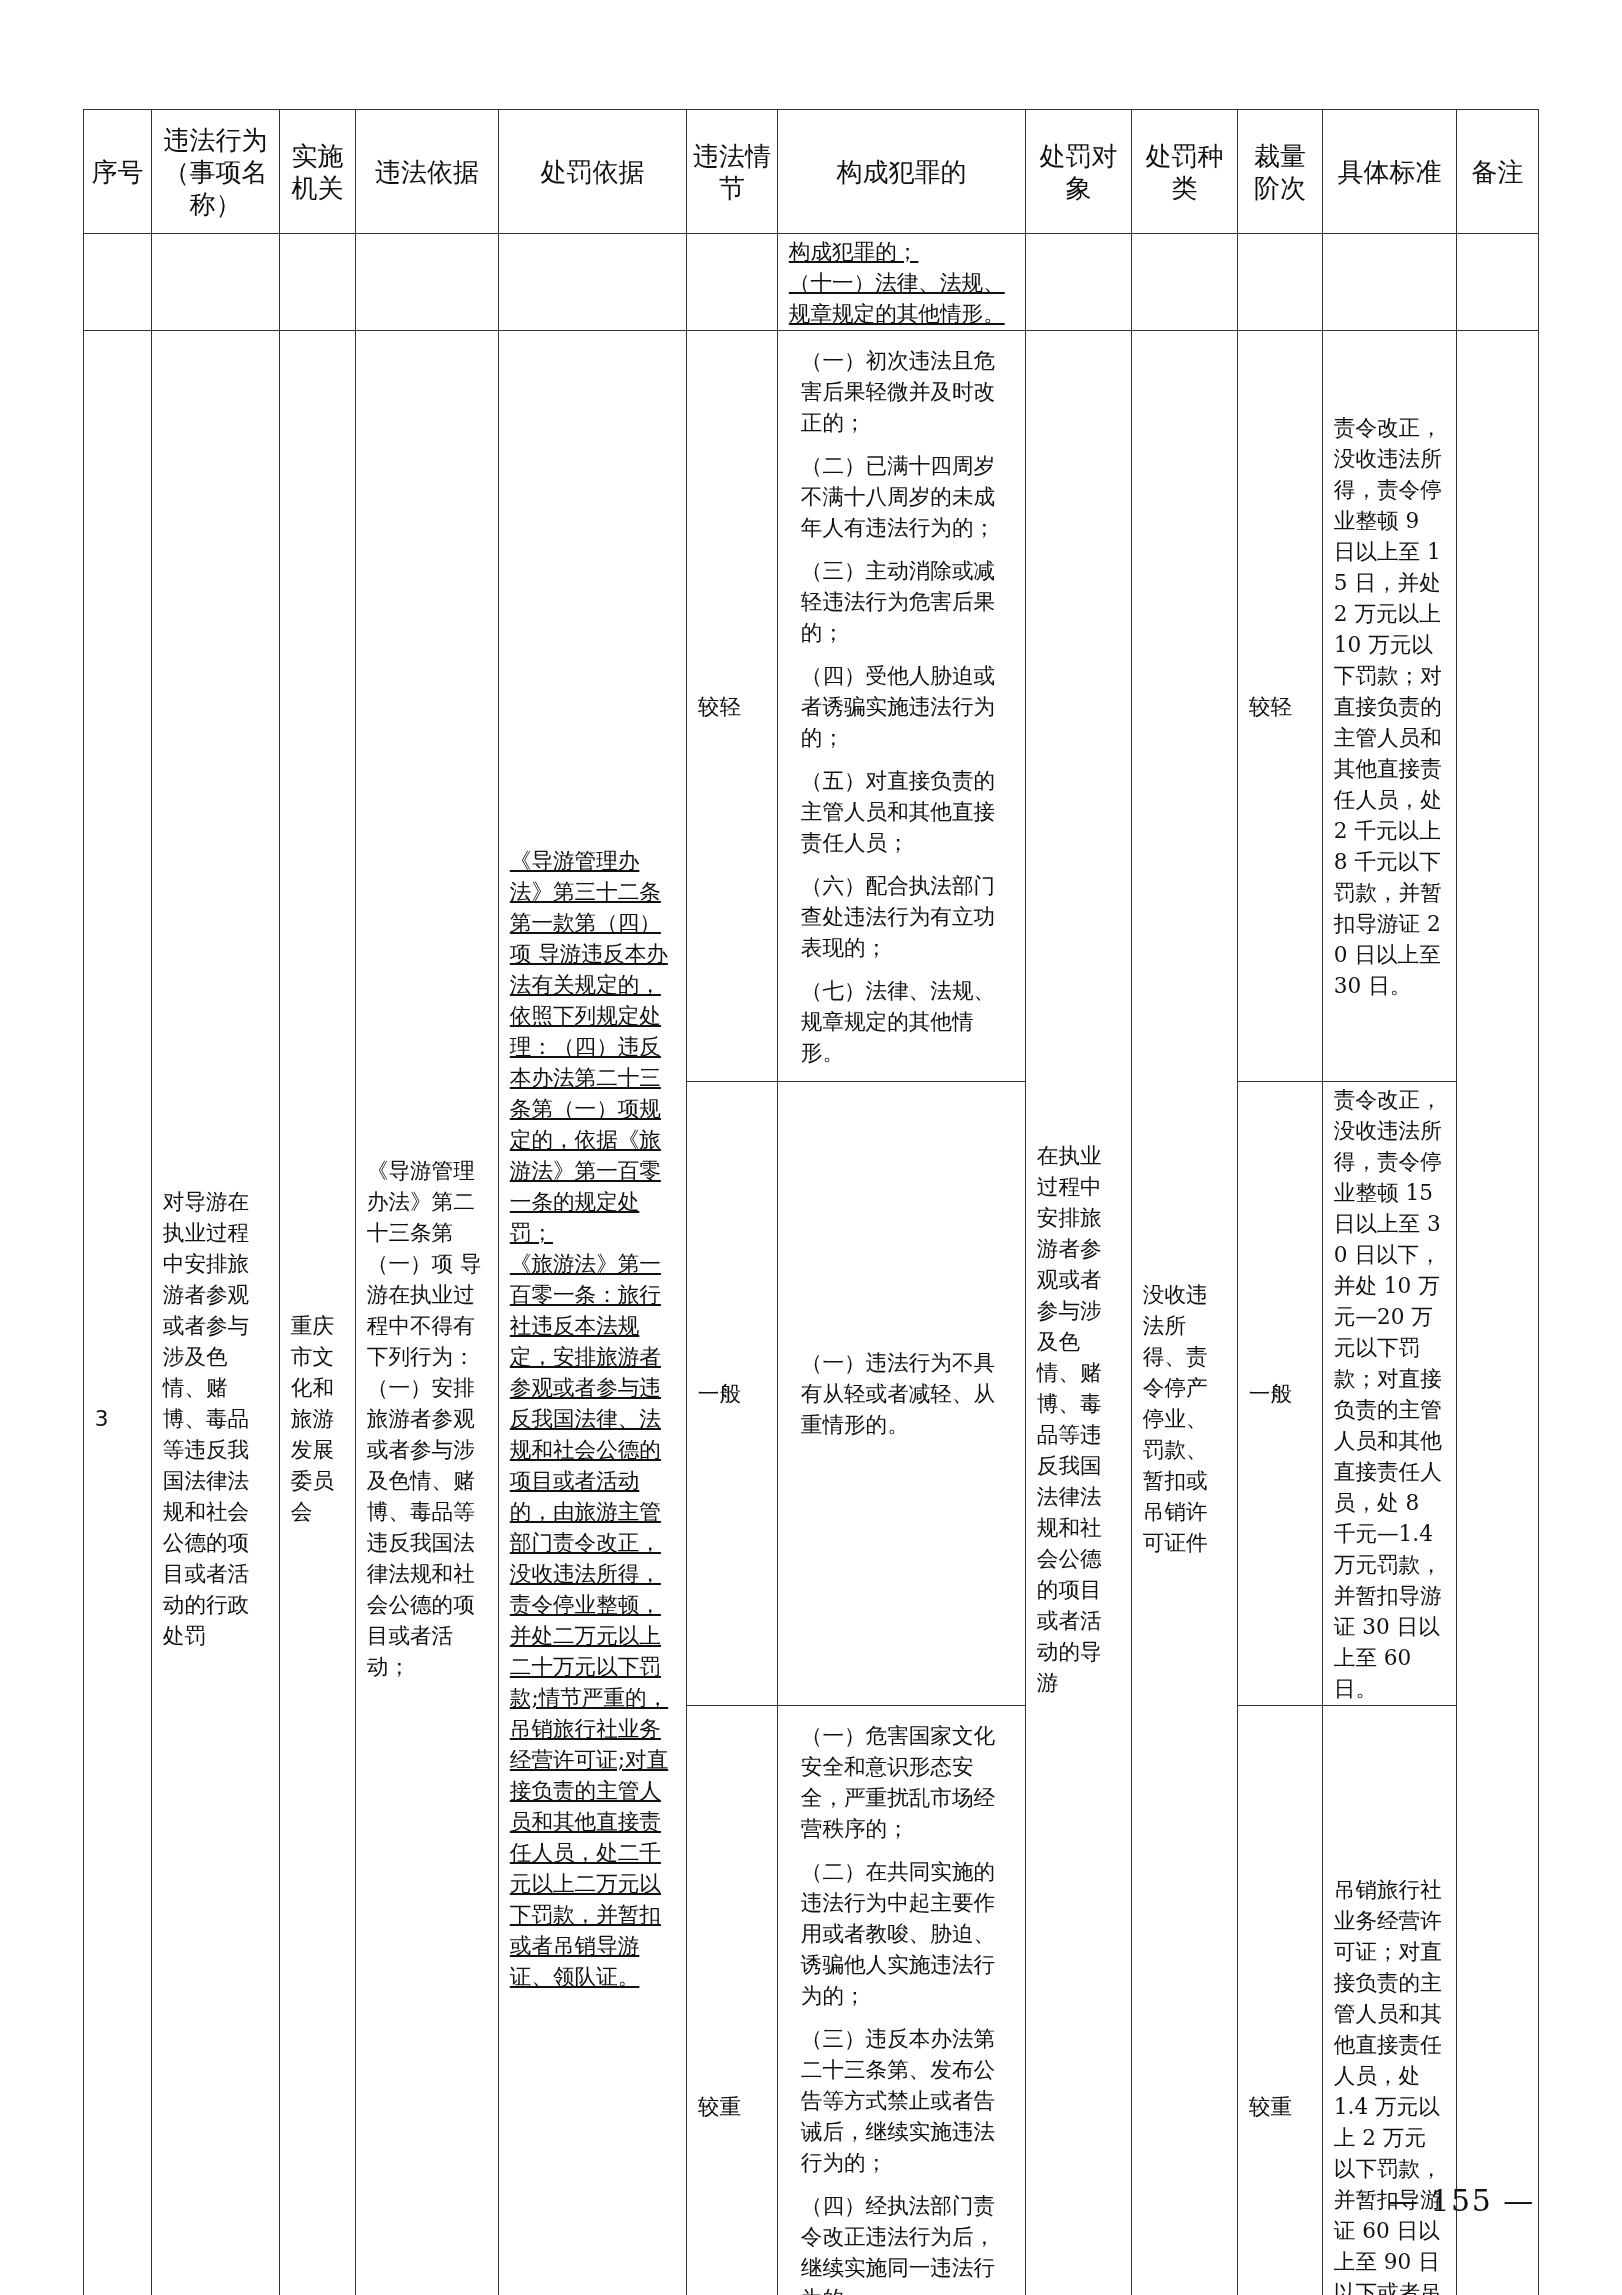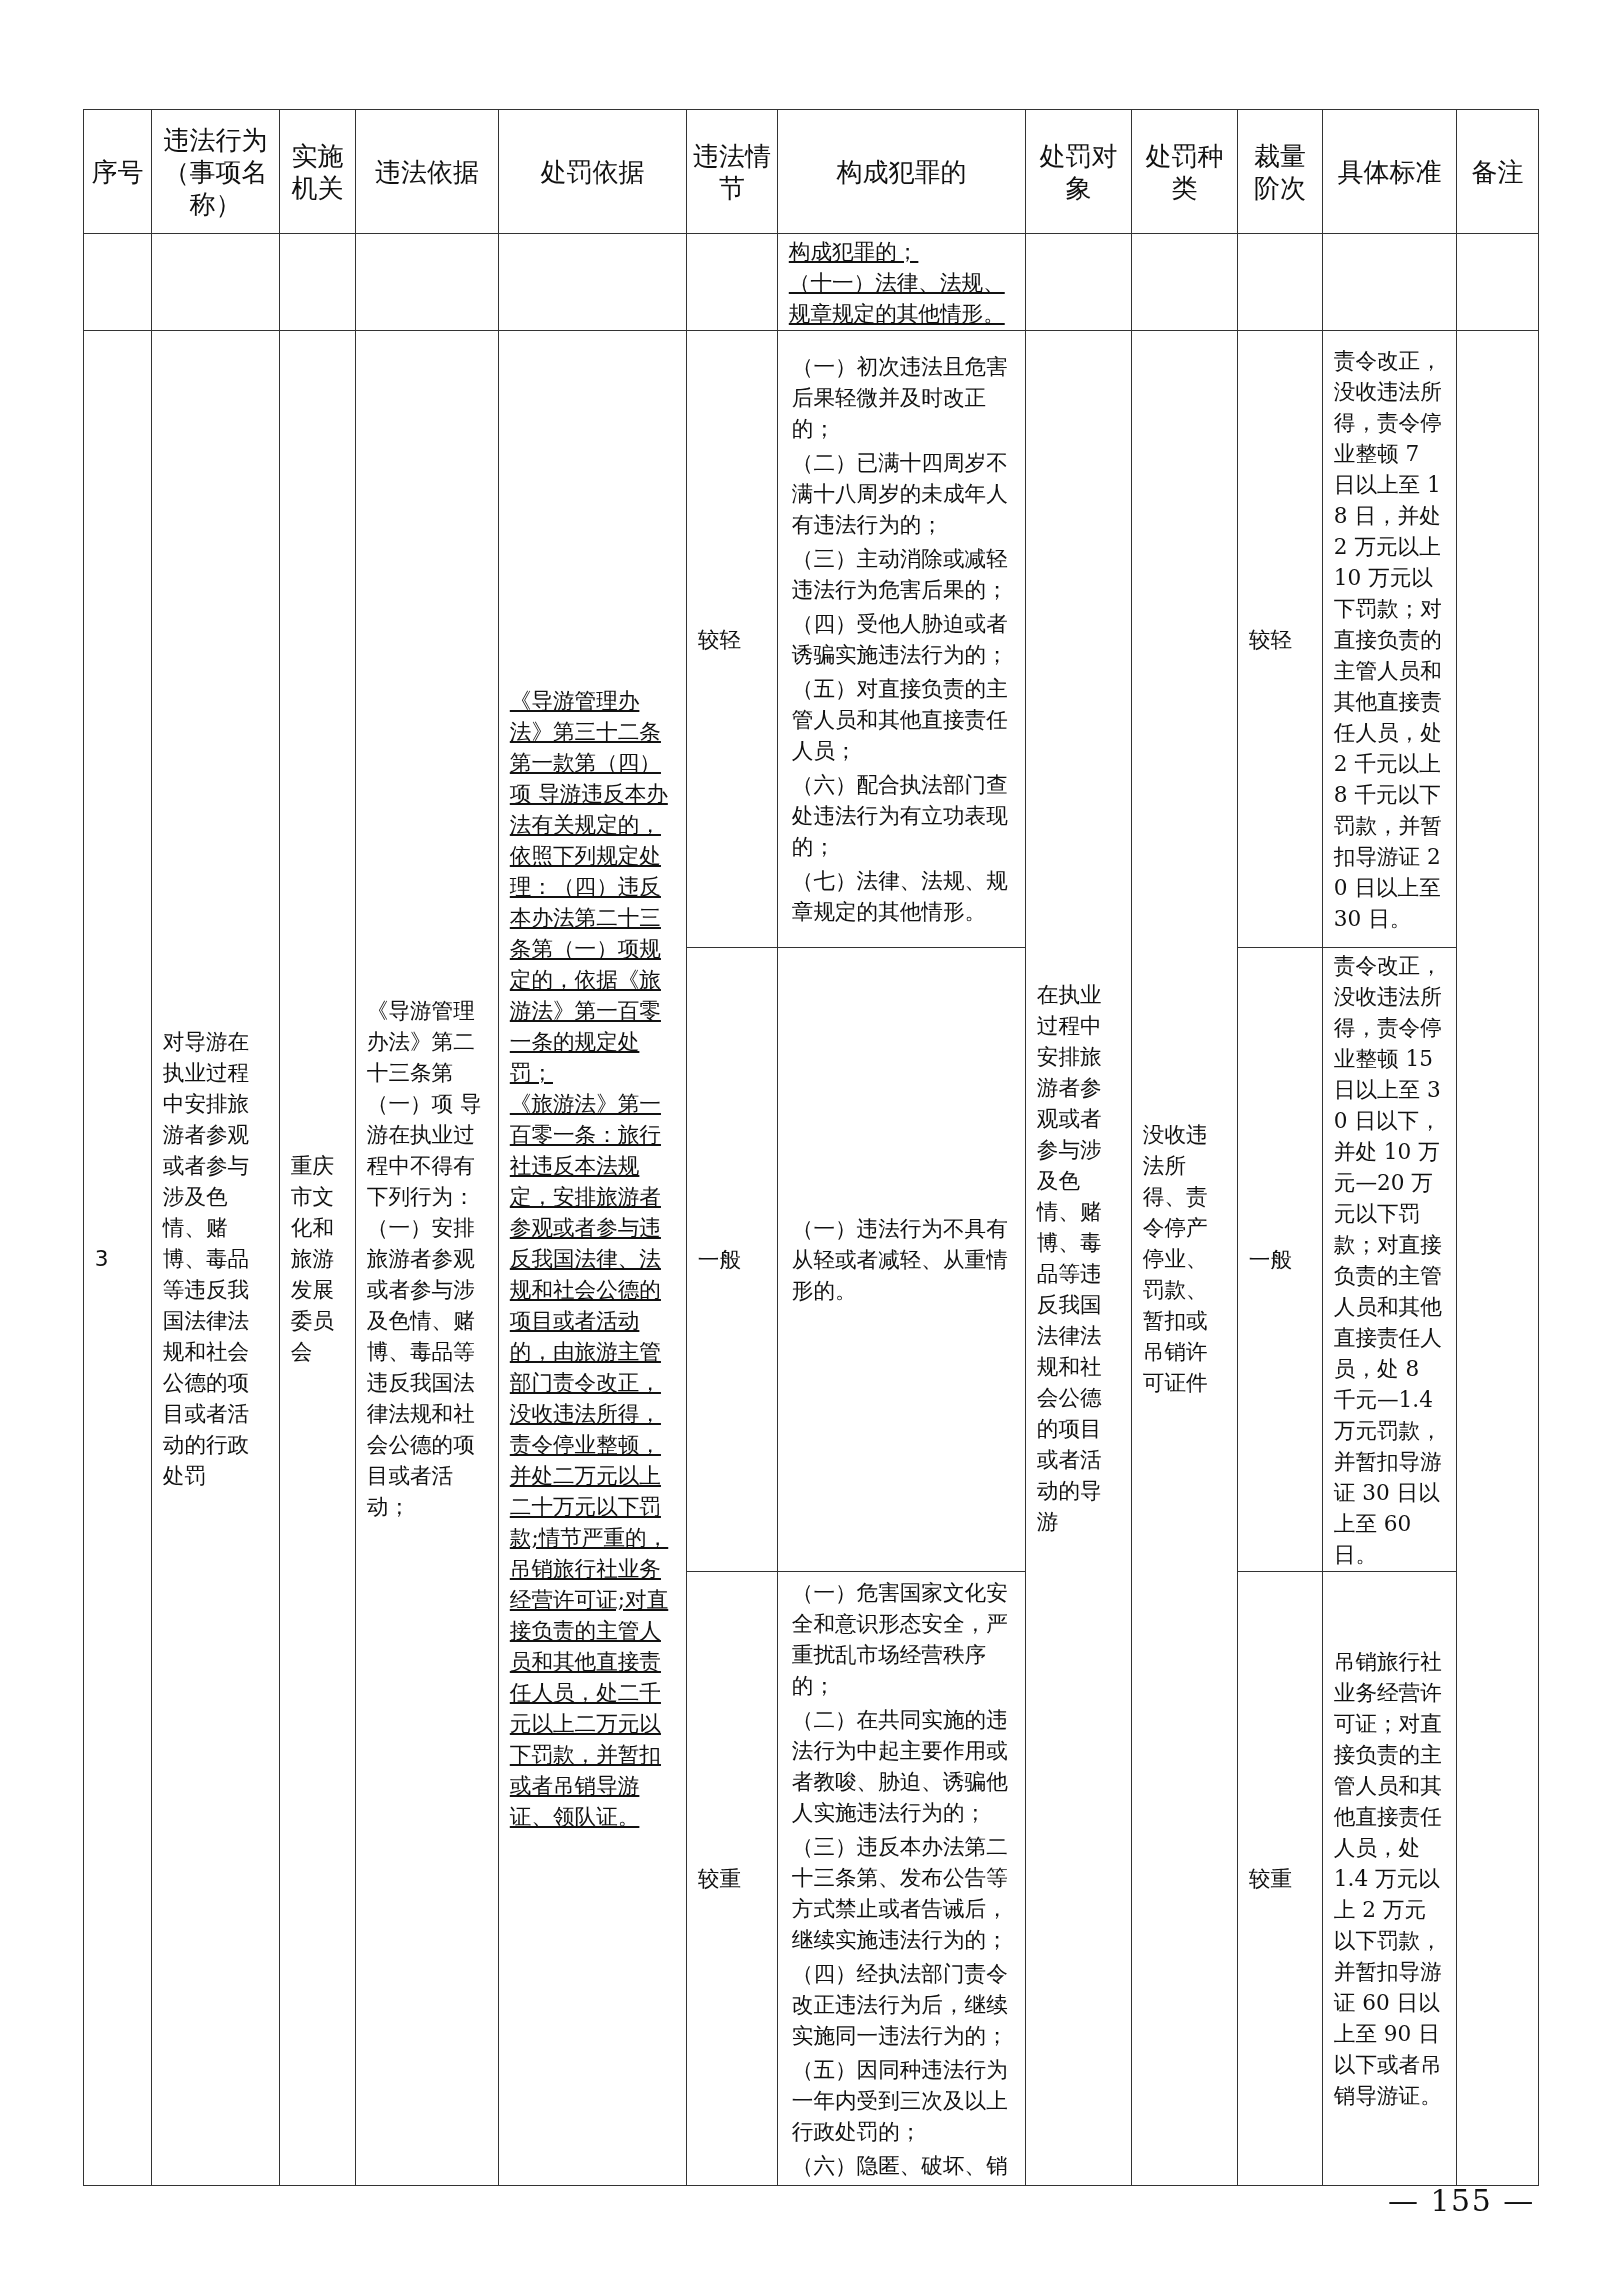--- a/index.html
+++ b/index.html
@@ -22,21 +22,21 @@
     word-break: break-all;
     vertical-align: middle;
     text-align: left;
   }
   table.reg th {
     font-size: 26px; line-height: 32px; text-align: center; height: 120px;
     padding: 1.5px 4.6px;
   }
   .c { text-align: center; border-radius: 29px; }
   .num { font-family: "DejaVu Sans", "Liberation Sans", sans-serif; font-size: 23px; }
-  .cond p { margin: 3px; }
+  .cond p { margin: 12px; }
   .pre { white-space: pre-line; text-decoration: underline; }
   .top { vertical-align: top !important; }
   .pageno {
     position: absolute; left: 1388px; top: 2183px;
     font-size: 30px; font-family: "DejaVu Serif", "Liberation Serif", serif;
     letter-spacing: 1.5px;
   }
 </style>
 </head>
 <body>
@@ -102,21 +102,21 @@
         <p>（二）已满十四周岁不满十八周岁的未成年人有违法行为的；</p>
         <p>（三）主动消除或减轻违法行为危害后果的；</p>
         <p>（四）受他人胁迫或者诱骗实施违法行为的；</p>
         <p>（五）对直接负责的主管人员和其他直接责任人员；</p>
         <p>（六）配合执法部门查处违法行为有立功表现的；</p>
         <p>（七）法律、法规、规章规定的其他情形。</p>
       </td>
       <td rowspan="3">在执业过程中安排旅游者参观或者参与涉及色情、赌博、毒品等违反我国法律法规和社会公德的项目或者活动的导游</td>
       <td rowspan="3">没收违法所得、责令停产停业、罚款、暂扣或吊销许可证件</td>
       <td class="c">较轻</td>
-      <td>责令改正，没收违法所得，责令停业整顿 7 日以上至 18 日，并处 2 万元以上 10 万元以下罚款；对直接负责的主管人员和其他直接责任人员，处 2 千元以上 8 千元以下罚款，并暂扣导游证 20 日以上至 30 日。</td>
+      <td>责令改正，没收违法所得，责令停业整顿 9 日以上至 15 日，并处 2 万元以上 10 万元以下罚款；对直接负责的主管人员和其他直接责任人员，处 2 千元以上 8 千元以下罚款，并暂扣导游证 20 日以上至 30 日。</td>
       <td rowspan="3"></td>
     </tr>
 
     <tr style="height:622px">
       <td class="c">一般</td>
       <td class="cond">
         <p>（一）违法行为不具有从轻或者减轻、从重情形的。</p>
       </td>
       <td class="c">一般</td>
       <td>责令改正，没收违法所得，责令停业整顿 15 日以上至 30 日以下，并处 10 万元—20 万元以下罚款；对直接负责的主管人员和其他直接责任人员，处 8 千元—1.4 万元罚款，并暂扣导游证 30 日以上至 60 日。</td>

